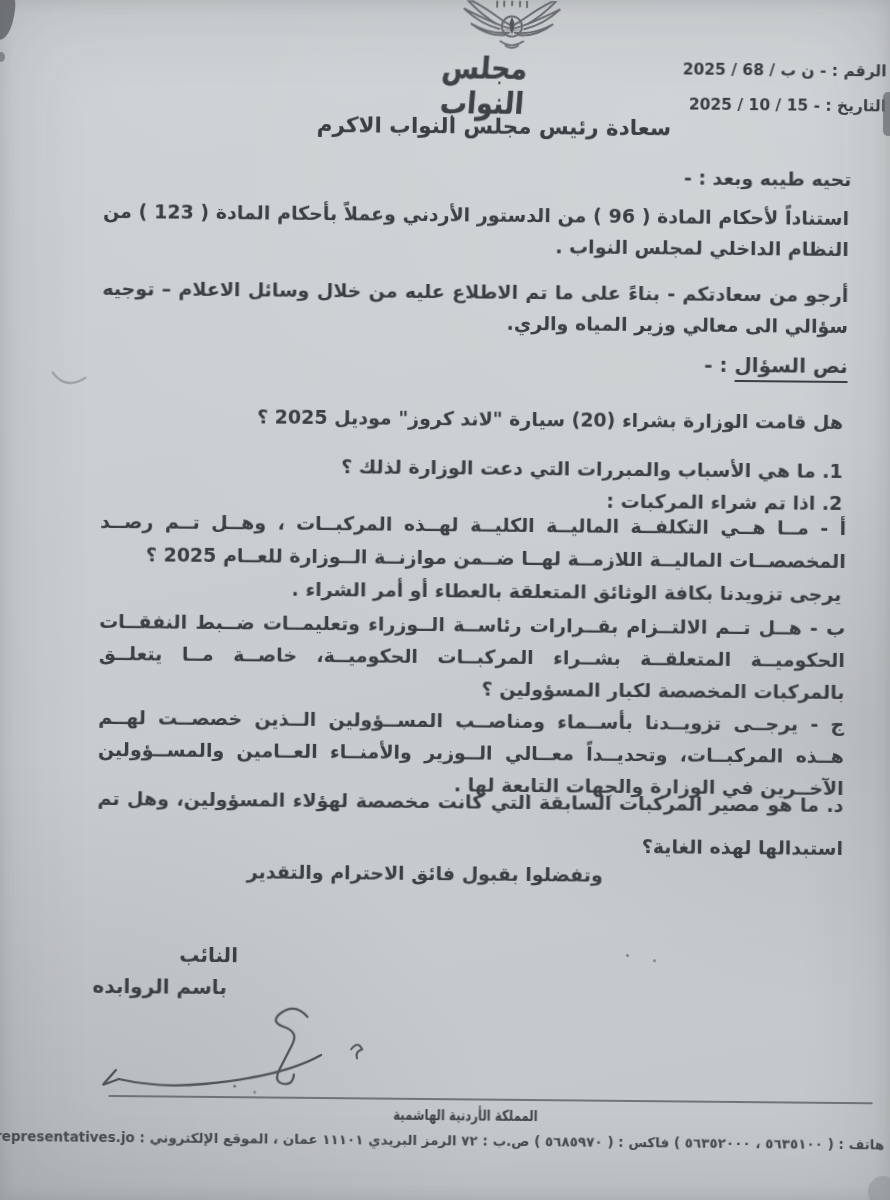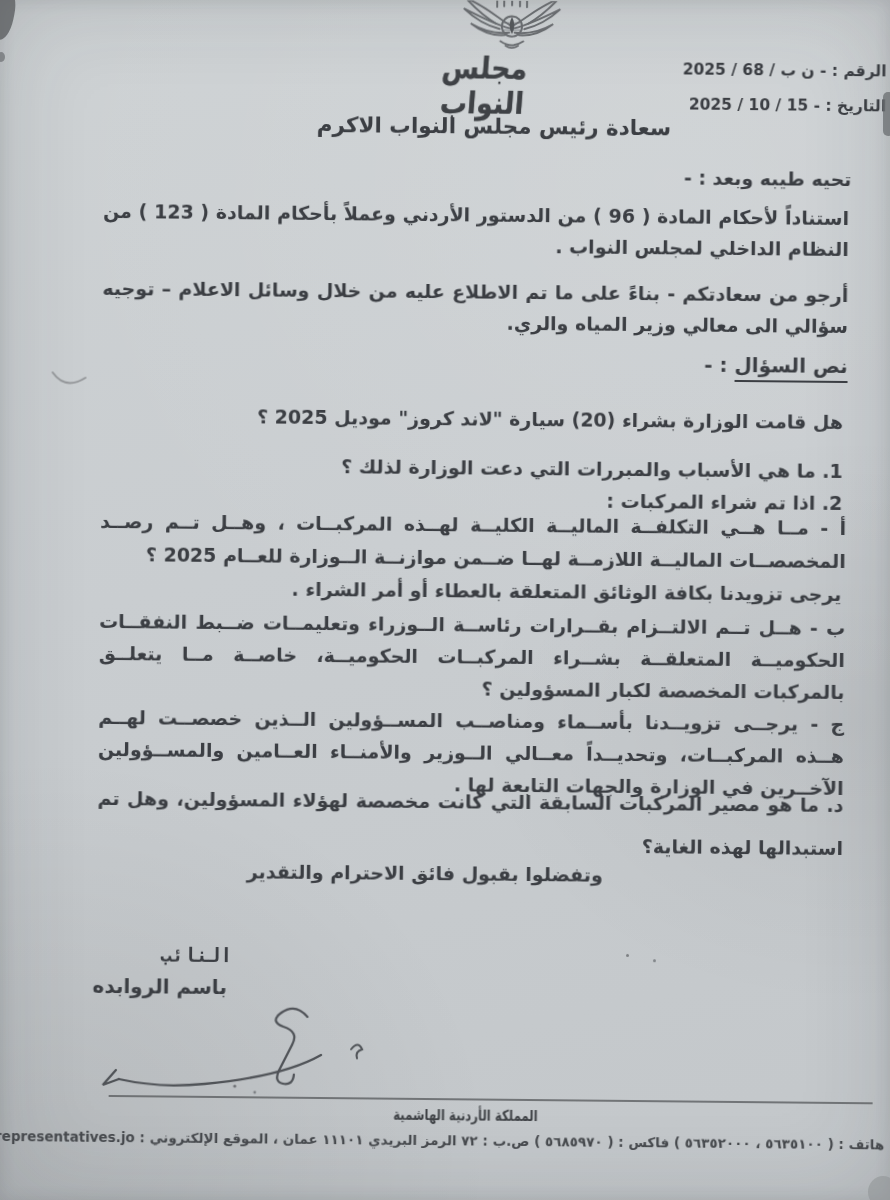--- a/index.html
+++ b/index.html
@@ -38,21 +38,21 @@
   .q-heading .ul{border-bottom:2px solid #3b3e43;padding-bottom:3px;}
   .q-main{top:403px;right:48px;}
   .item-1{top:452px;right:48px;}
   .item-2{top:484px;right:48px;}
   .sub-a{top:508px;left:100px;right:44px;line-height:33px;}
   .sub-a-note{top:575px;right:48px;}
   .sub-b{top:608px;left:100px;right:44px;line-height:32px;}
   .sub-c{top:704px;left:100px;right:44px;line-height:32px;}
   .sub-d{top:780px;left:100px;right:44px;line-height:43px;}
   .closing{top:862px;left:0;right:34px;text-align:center;font-size:19px;font-weight:700;}
-  .signer-title{top:945px;left:164px;width:90px;text-align:left;font-size:20px;font-weight:700;font-family:Liberation Mono, monospace;}
+  .signer-title{top:945px;left:152px;width:90px;text-align:right;font-size:20px;font-weight:700;}
   .signer-name{top:977px;left:84px;width:160px;text-align:center;font-size:20px;font-weight:700;}
   .signature{top:998px;left:88px;}
 
   
   .footer-rule{top:1098px;left:114px;right:12px;border-top:2px solid #55585b;opacity:.75;}
   .kingdom{top:1106px;left:52px;right:0;text-align:center;font-size:15px;font-weight:700;color:#3f4246;
     transform:scaleX(.78);letter-spacing:-.5px;}
   .contact{top:1132px;left:0;right:0;text-align:center;font-size:13.5px;font-weight:700;color:#46494d;}
 
   

